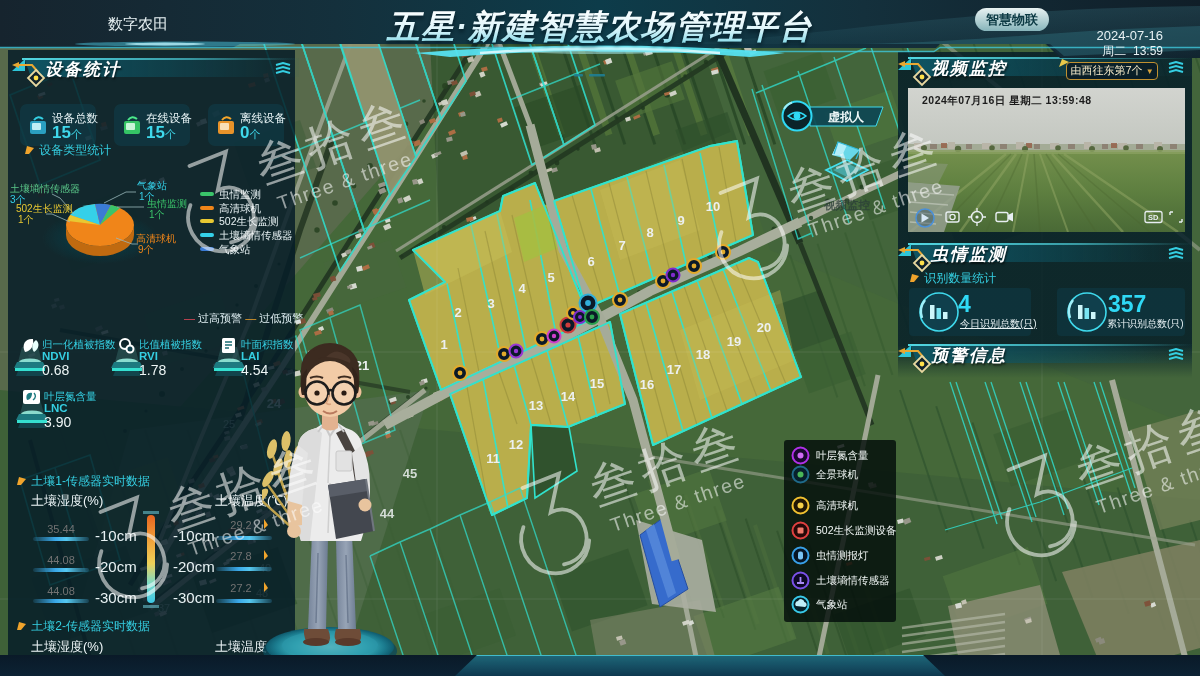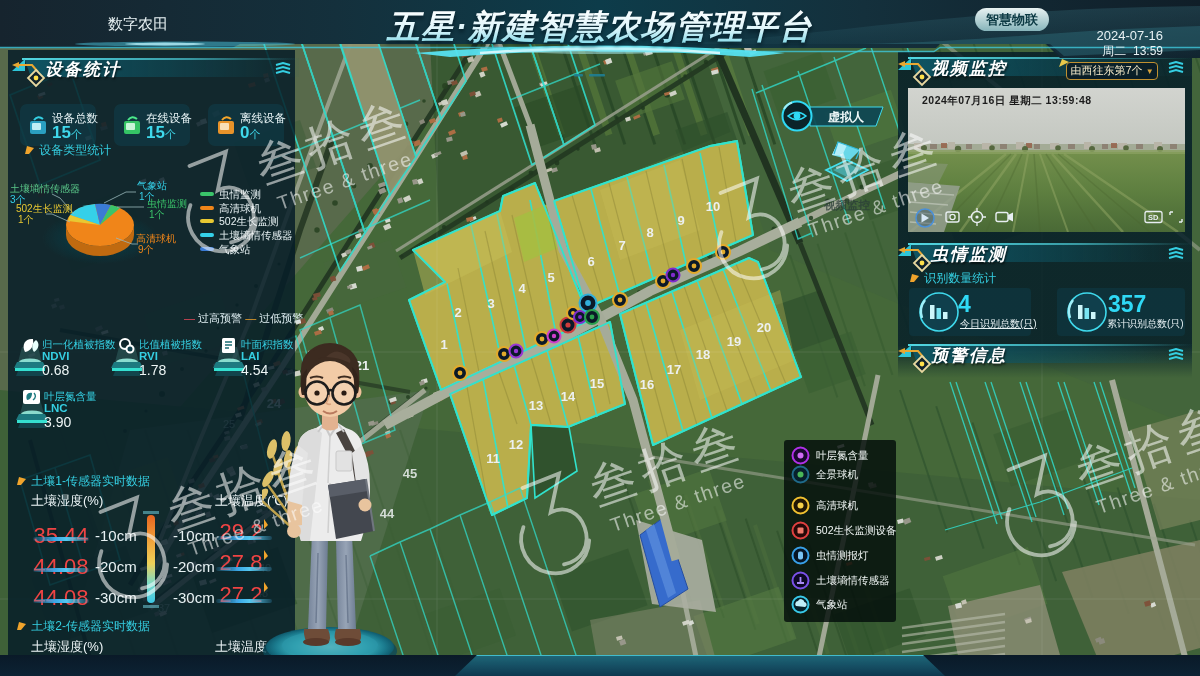--- a/index.html
+++ b/index.html
@@ -19,21 +19,21 @@
 .hbar .chev { position:absolute; right:8px; top:4px; }
 .slabel { color:#35cfe2; font-size:12px; position:absolute; }
 .statcard { position:absolute; height:42px; width:75px; background:rgba(16,64,77,0.55); border-radius:7px;margin-top:15px; }
 .statcard .lb { position:absolute; left:32px; top:7px; color:#e8f4f6; font-size:11.5px; white-space:nowrap; }
 .statcard .vl { position:absolute; left:32px; top:19px; font-size:17px; font-weight:bold; color:#3fd9ec; }
 .statcard .vl span { font-size:11px; font-weight:normal; }
 .growitem { position:absolute; }
 .growitem .t1 { position:absolute; left:28px; top:1px; color:#35cfe2; font-size:10.5px; white-space:nowrap; }
 .growitem .t2 { position:absolute; left:28px; top:13px; color:#35cfe2; font-size:11.5px; font-weight:bold; }
 .growitem .t3 { position:absolute; left:28px; top:25px; color:#eef6f6; font-size:14px; }
-.soilnum { position:absolute; color:#ef4444; font-size:22px; width:56px; text-align:center; }
+.soilnum { position:absolute; color:#737373; font-size:11px; width:56px; text-align:center; }
 .soilbar { position:absolute; height:3.5px; width:56px; background:linear-gradient(90deg, rgba(58,168,232,0.15), #3aa8e8 40%, #55c8f0 60%, rgba(58,168,232,0.2)); border-radius:2px; }
 .soilcm { position:absolute; color:#e8f2f4; font-size:15px; }
 .wmk { position:absolute; z-index:40; opacity:0.55; pointer-events:none; }
 #hdr { position:absolute; left:0; top:0; width:1200px; height:80px; z-index:25; pointer-events:none; }
 #botbar { position:absolute; left:0; top:655px; width:1200px; height:21px; z-index:26; background:linear-gradient(180deg,#0a1a28,#0c2234); }
 #botbar .trap { position:absolute; left:455px; top:0; width:490px; height:21px;
   background:linear-gradient(180deg, rgba(42,150,170,0.6), rgba(14,60,84,0.85));
   clip-path:polygon(22px 0, 468px 0, 490px 21px, 0 21px);
   border-top:1px solid rgba(80,220,235,0.8); }
 #botbar .txt { position:absolute; left:0; top:5px; width:1200px; text-align:center; color:#e6eef2; font-size:11px; letter-spacing:0; }

